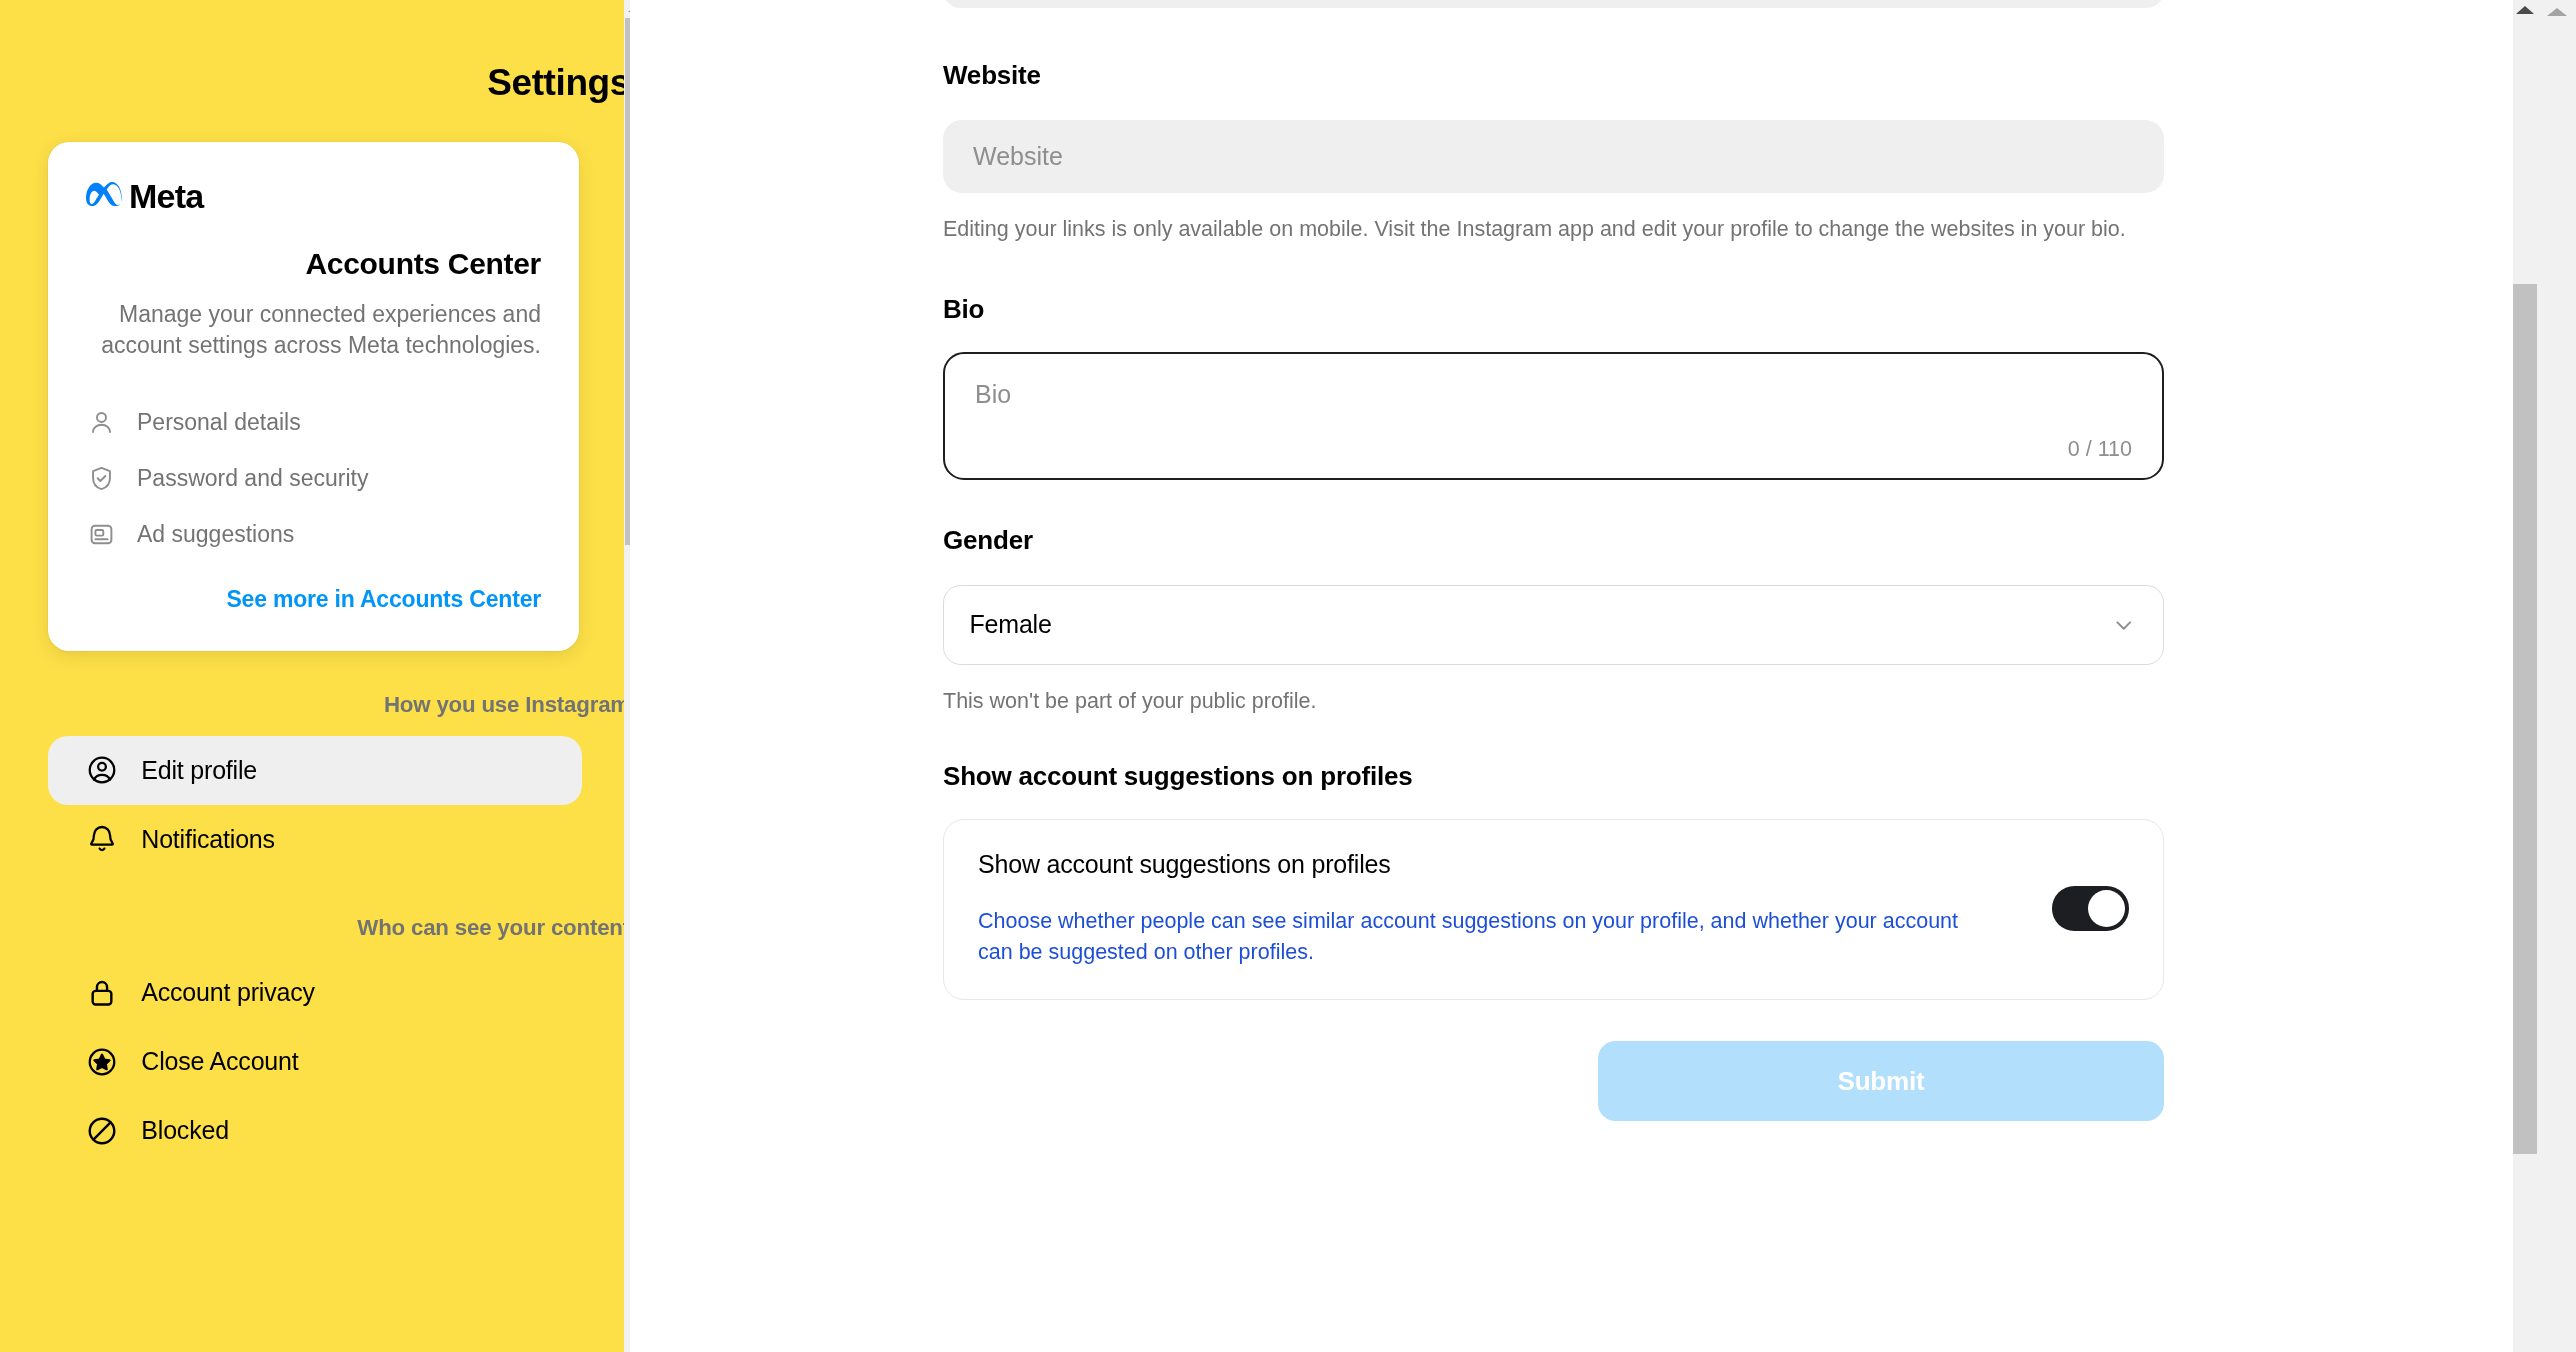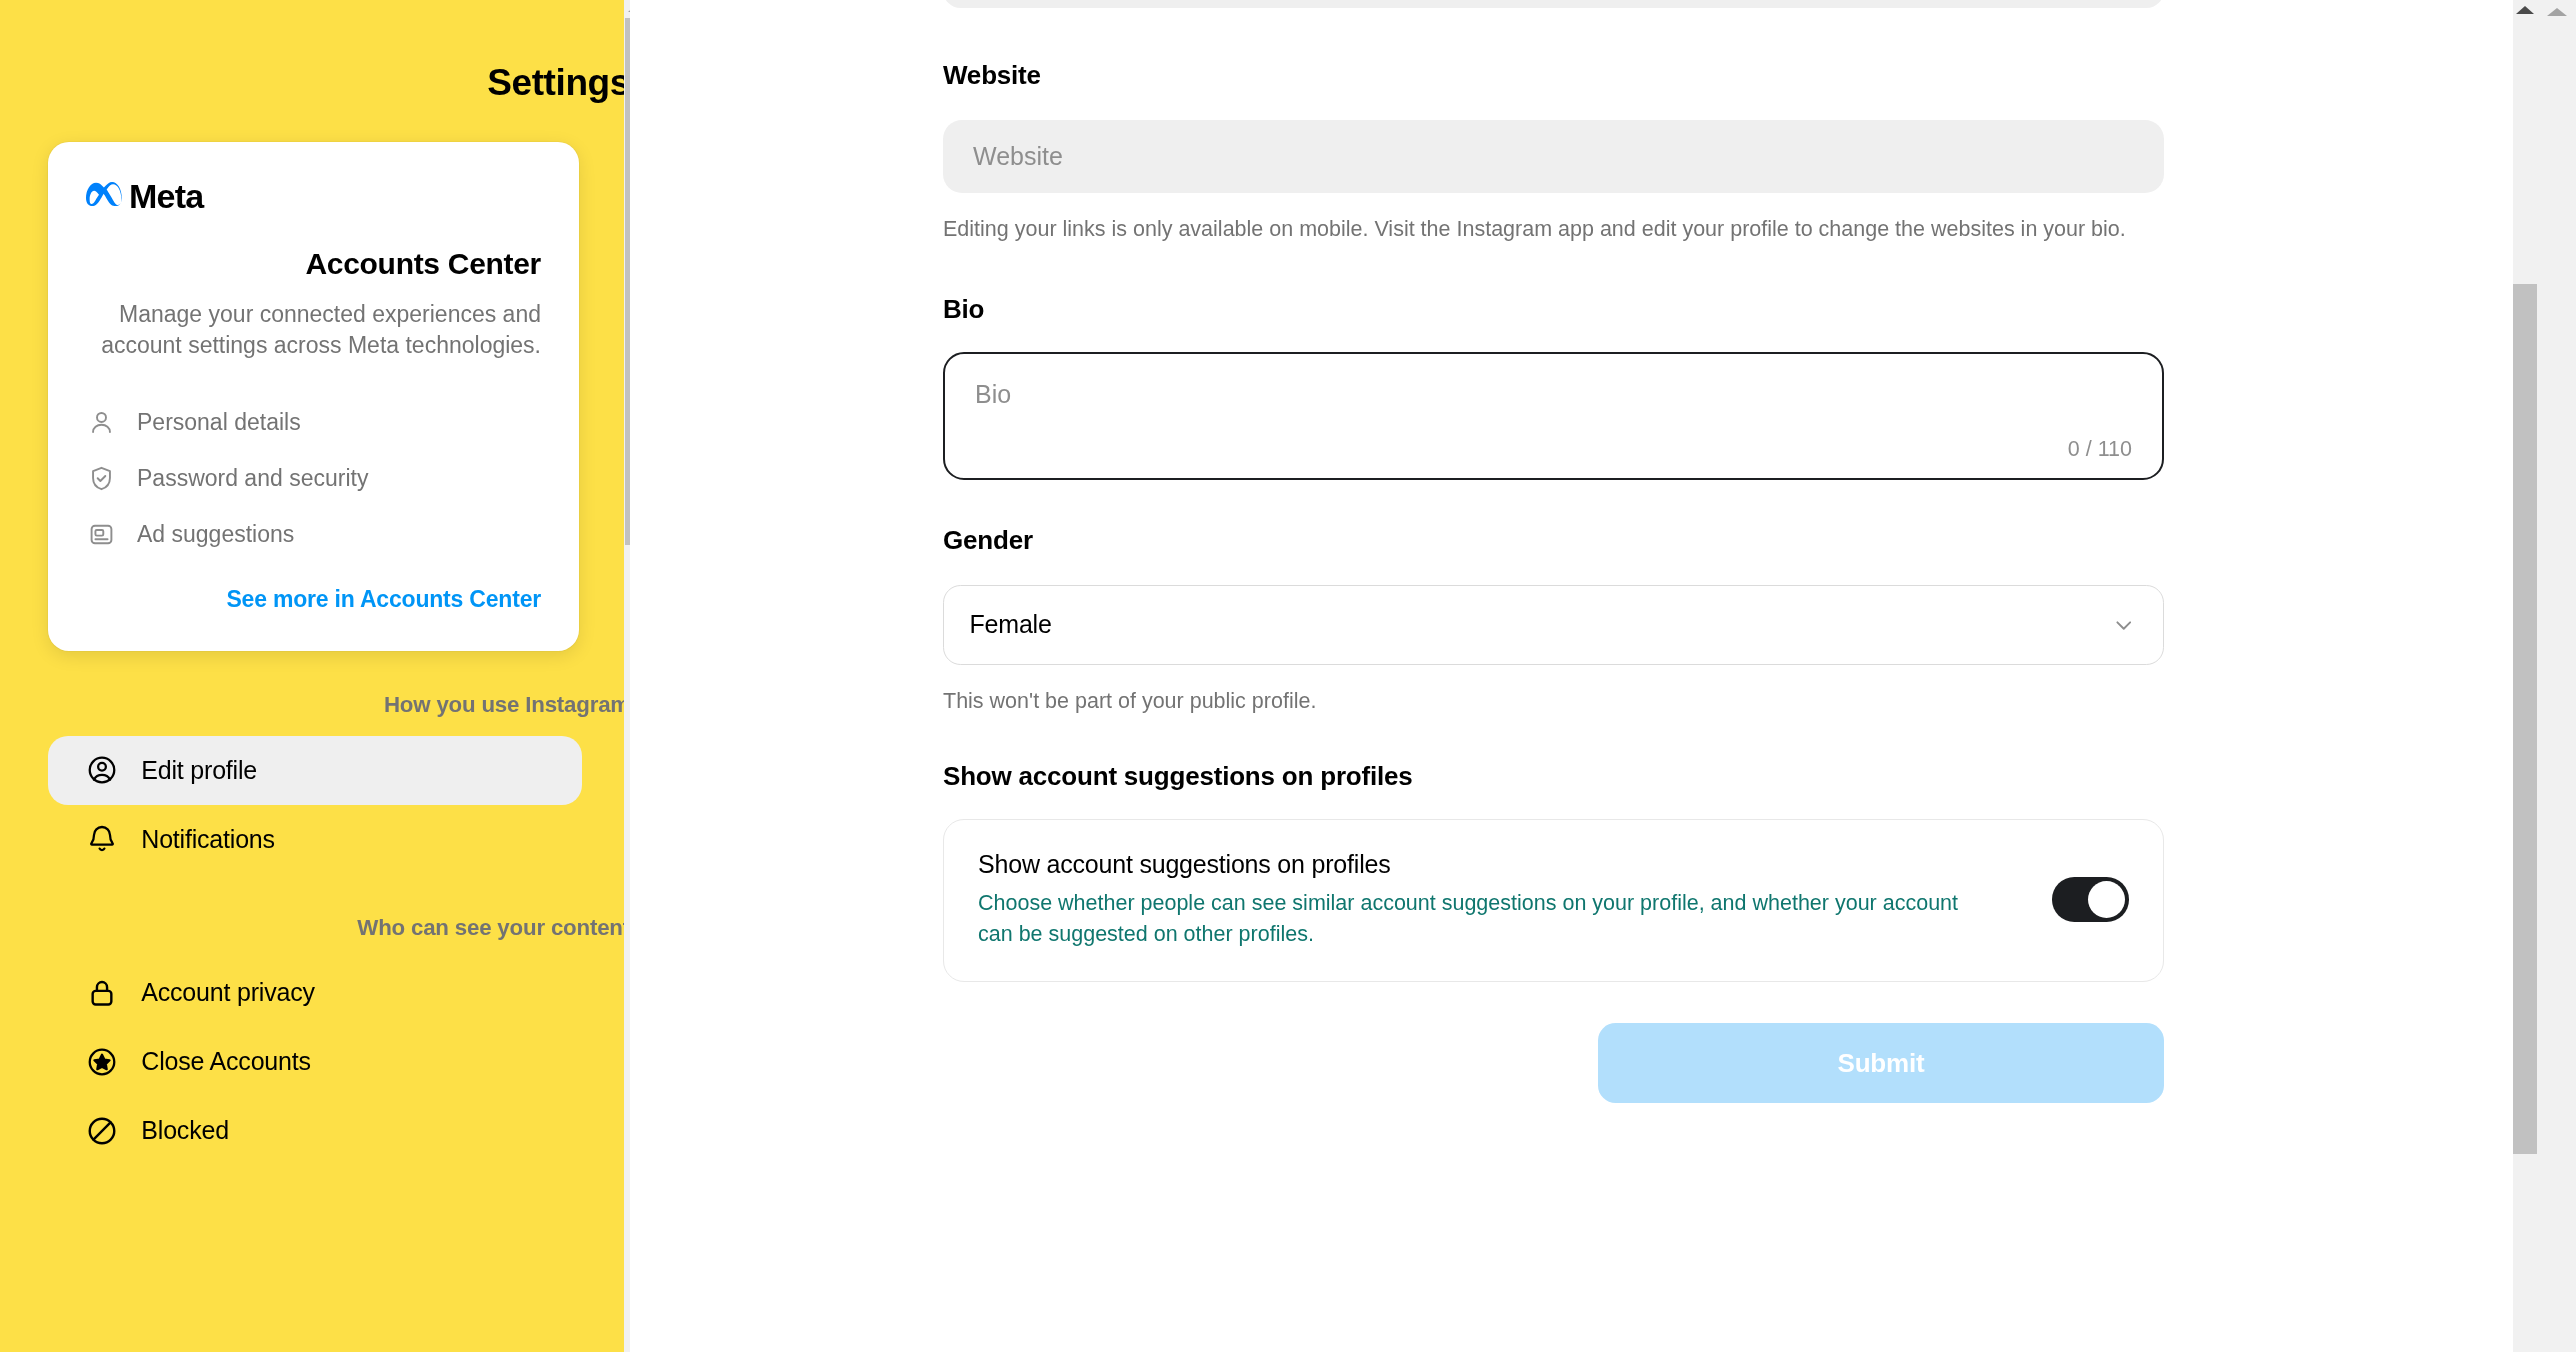--- a/index.html
+++ b/index.html
@@ -300,22 +300,22 @@
   }
   .toggle-card-text { flex: 1 1 auto; }
   .toggle-card-title {
     font-size: 25px;
     color: #000000;
     letter-spacing: -0.2px;
   }
   .toggle-card-sub {
     font-size: 21.5px;
     line-height: 1.42;
-    color: #0f766e;
-    margin-top: 9px;
+    color: #1d4ed8;
+    margin-top: 27px;
     max-width: 1013px;
   }
   .switch {
     flex: 0 0 auto;
     width: 77px;
     height: 45px;
     border-radius: 22.3px;
     background: #1c1e21;
     position: relative;
     cursor: pointer;
@@ -489,21 +489,21 @@
           <span class="nav-label">Account privacy</span>
         </div>
 
         <div class="nav-item">
           <span class="nav-icon">
             <svg width="32" height="32" viewBox="0 0 24 24" fill="none" stroke="#000000" stroke-width="1.7" stroke-linejoin="round">
               <circle cx="12" cy="12" r="9.2"></circle>
               <path d="M12 6.6l1.75 3.55 3.92.57-2.84 2.76.67 3.9L12 15.53l-3.5 1.85.67-3.9-2.84-2.76 3.92-.57L12 6.6z" fill="#000000"></path>
             </svg>
           </span>
-          <span class="nav-label">Close Accounts</span>
+          <span class="nav-label">Close Account</span>
         </div>
 
         <div class="nav-item">
           <span class="nav-icon">
             <svg width="32" height="32" viewBox="0 0 24 24" fill="none" stroke="#000000" stroke-width="1.8" stroke-linecap="round">
               <circle cx="12" cy="12" r="9.2"></circle>
               <path d="M5.6 18.4L18.4 5.6"></path>
             </svg>
           </span>
           <span class="nav-label">Blocked</span>

